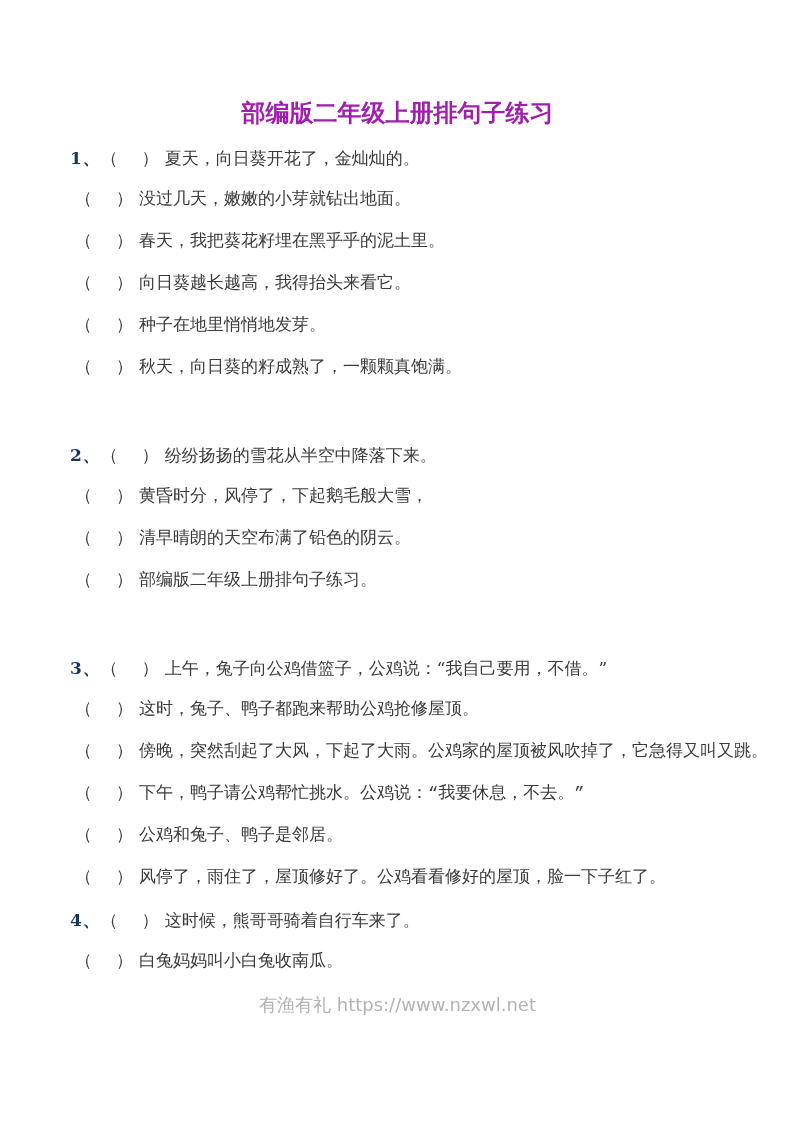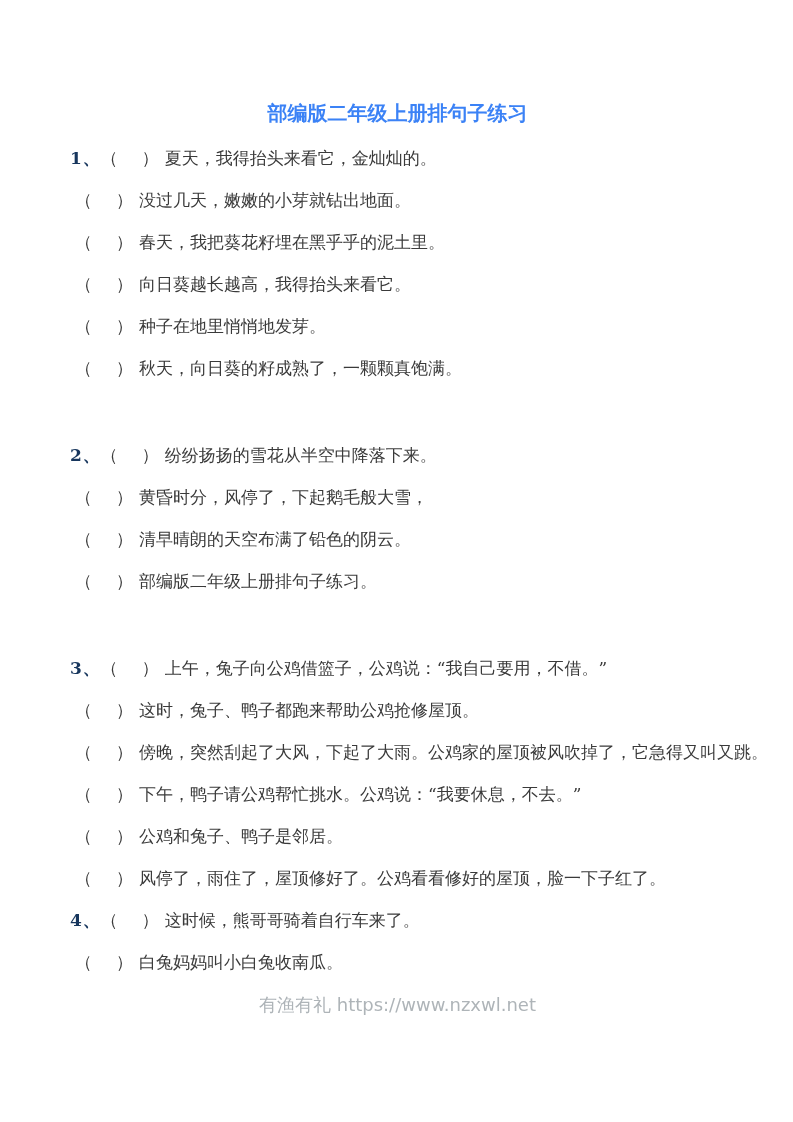--- a/index.html
+++ b/index.html
@@ -12,37 +12,37 @@
     height: 1122px;
     background: #ffffff;
     box-sizing: border-box;
     padding: 98px 68px 0 70px;
     font-family: "DejaVu Serif", "Liberation Serif", serif;
     color: #3a3a3a;
     overflow: hidden;
   }
   .title {
     text-align: center;
-    font-size: 20px;
+    font-size: 24px;
     font-weight: bold;
-    color: #3b82f6;
+    color: #a21caf;
     line-height: 30px;
     margin: 0 0 19px 0;
   }
   .question { margin: 0; }
   .question + .question { margin-top: 65px; }
   .question.q-small { margin-top: 8px; }
   .row {
     font-size: 17px;
     line-height: 22px;
     height: 22px;
     margin-bottom: 20px;
     white-space: nowrap;
   }
-  .row.cont { padding-left: 5px; }
+  .row.cont { padding-left: 5px; font-family: Liberation Mono, monospace; }
   .num {
     color: #17365d;
     font-weight: bold;
     letter-spacing: 1px;
   }
   .paren { color: #3a3a3a; }
   .blank {
     display: inline-block;
     width: 24px;
     height: 1px;
@@ -58,21 +58,21 @@
 </style>
 </head>
 <body>
 
 <div class="page">
 
   <h1 class="title">部编版二年级上册排句子练习</h1>
 
   <div class="question">
     <div class="row">
-      <span class="num">1、</span><span class="paren">（</span><span class="blank"></span><span class="paren">）</span><span class="sentence">夏天，我得抬头来看它，金灿灿的。</span>
+      <span class="num">1、</span><span class="paren">（</span><span class="blank"></span><span class="paren">）</span><span class="sentence">夏天，向日葵开花了，金灿灿的。</span>
     </div>
     <div class="row cont">
       <span class="paren">（</span><span class="blank"></span><span class="paren">）</span><span class="sentence">没过几天，嫩嫩的小芽就钻出地面。</span>
     </div>
     <div class="row cont">
       <span class="paren">（</span><span class="blank"></span><span class="paren">）</span><span class="sentence">春天，我把葵花籽埋在黑乎乎的泥土里。</span>
     </div>
     <div class="row cont">
       <span class="paren">（</span><span class="blank"></span><span class="paren">）</span><span class="sentence">向日葵越长越高，我得抬头来看它。</span>
     </div>

